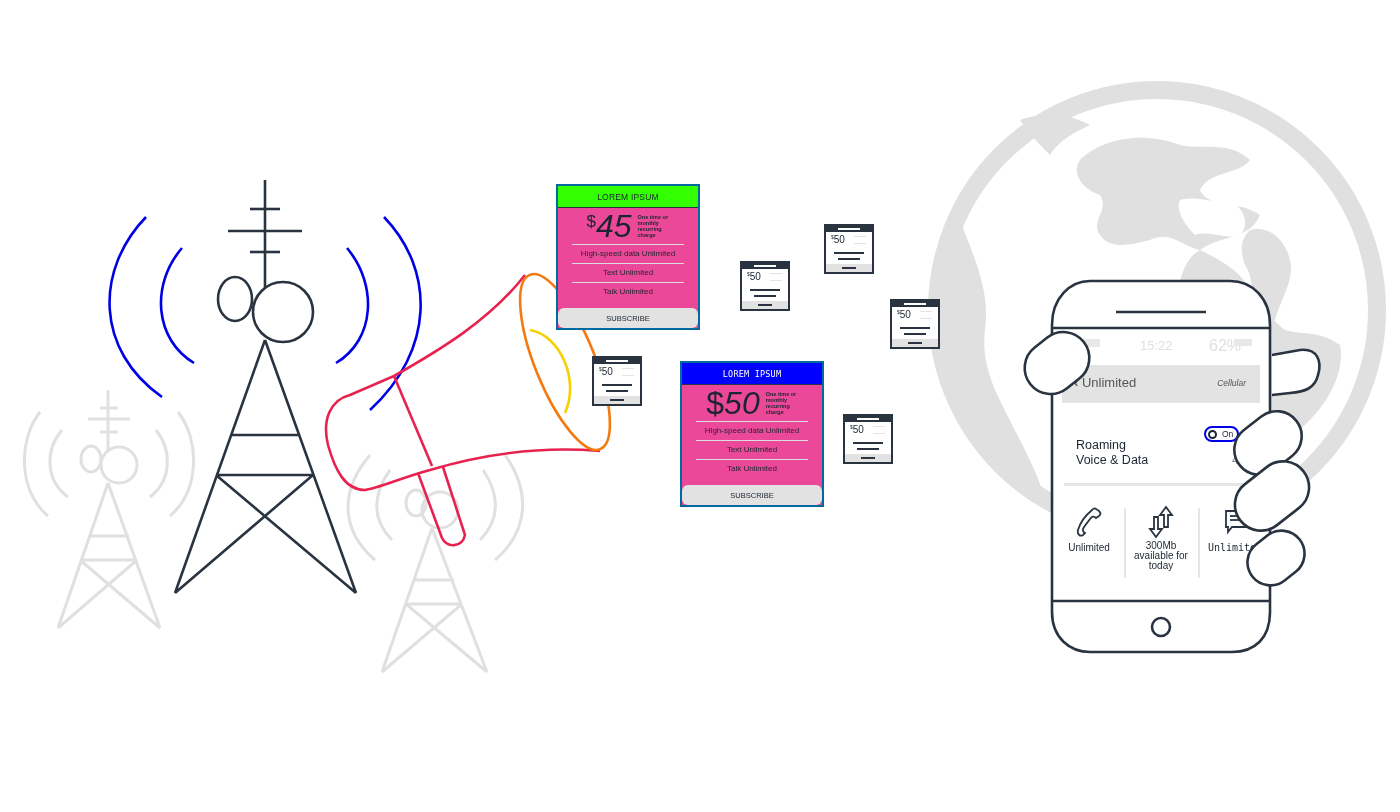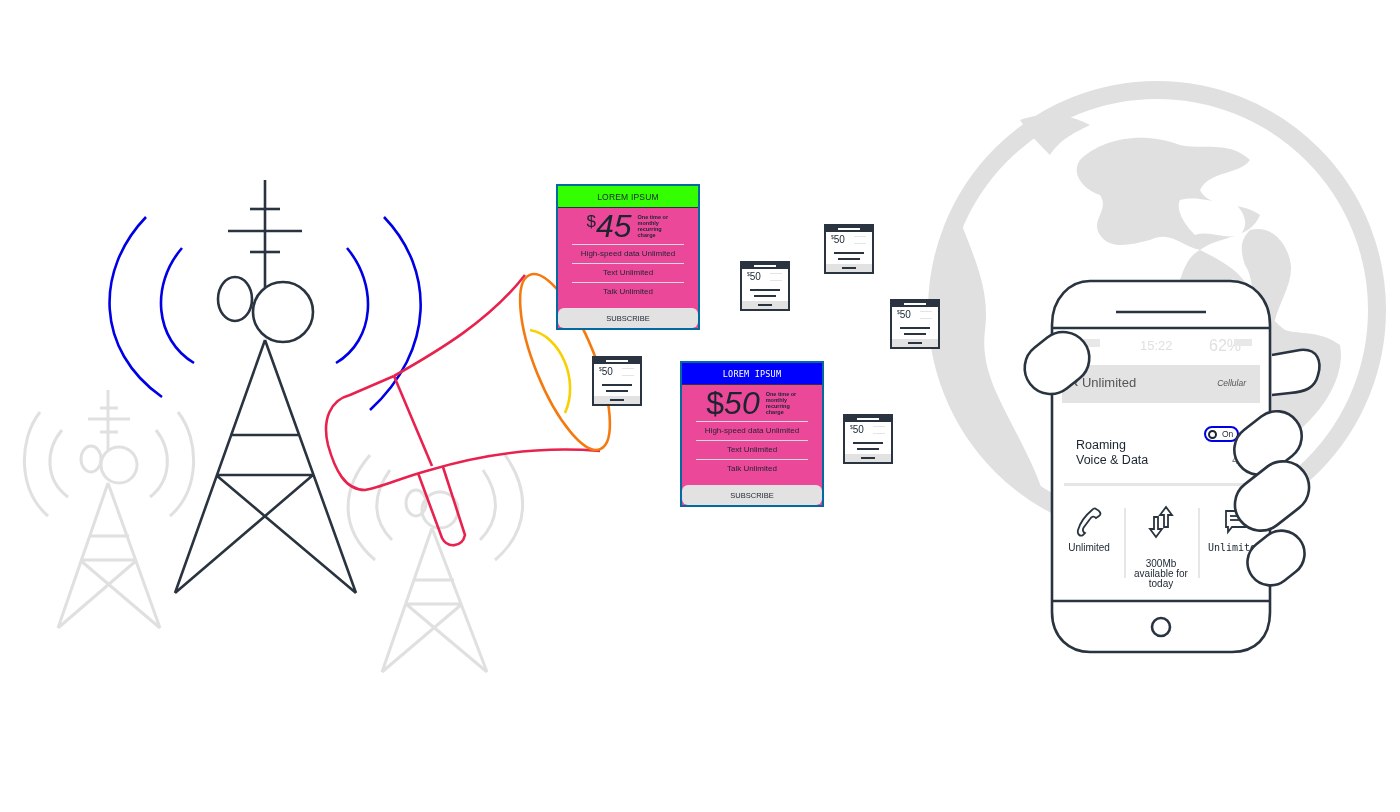--- a/index.html
+++ b/index.html
@@ -211,21 +211,21 @@
     <div class="ic"><svg width="34" height="34" viewBox="0 0 34 34">
           <path d="M24,4 C28,6 30,9 27,11 L24,13 C22,11 20,11 18,14 L12,22 C10,25 11,27 13,28 L11,30 C8,32 5,29 6,25 C8,18 14,10 20,5 C21,4 23,3 24,4 Z" fill="none" stroke="#2a3440" stroke-width="1.8"></path>
         </svg></div>
     <div class="lbl">Unlimited</div>
   </div>
   <div class="vsep" style="left:70px;"></div>
   <div class="col" style="left:72px;">
     <div class="ic"><svg width="34" height="34" viewBox="0 0 34 34">
           <path d="M10,12 L10,24 L6,24 L12,32 L18,24 L14,24 L14,12 Z M20,22 L20,10 L16,10 L22,2 L28,10 L24,10 L24,22 Z" fill="none" stroke="#2a3440" stroke-width="1.8"></path>
         </svg></div>
-    <div class="lbl" style="margin-top:20px;">300Mb available for today</div>
+    <div class="lbl" style="margin-top:2px;">300Mb available for today</div>
   </div>
   <div class="vsep" style="left:144px;"></div>
   <div class="col" style="left:146px;">
     <div class="ic"><svg width="34" height="34" viewBox="0 0 34 34">
           <path d="M8,6 L28,6 L28,22 L14,22 L10,27 L10,22 L8,22 Z" fill="none" stroke="#2a3440" stroke-width="1.8"></path>
           <line x1="12" y1="11" x2="24" y2="11" stroke="#2a3440" stroke-width="1.8"></line>
           <line x1="12" y1="15" x2="24" y2="15" stroke="#2a3440" stroke-width="1.8"></line>
         </svg></div>
     <div class="lbl" style="font-family:'DejaVu Sans Mono', monospace;">Unlimited</div>
   </div>

